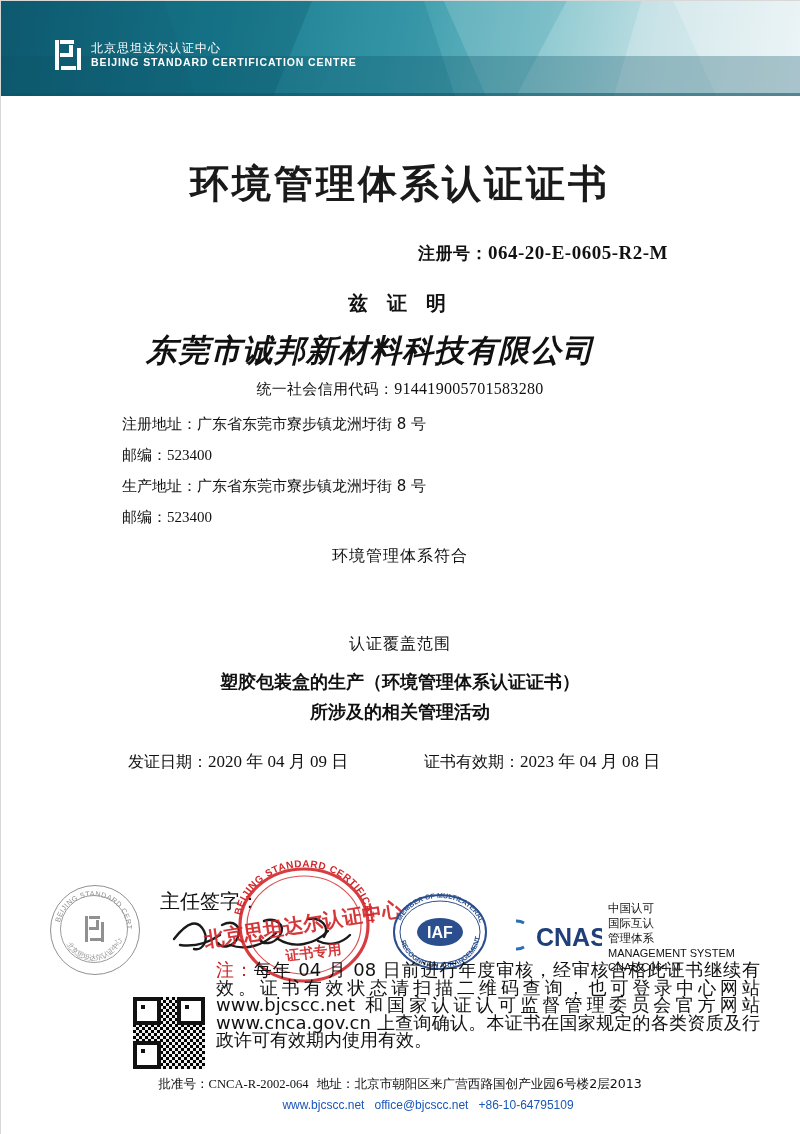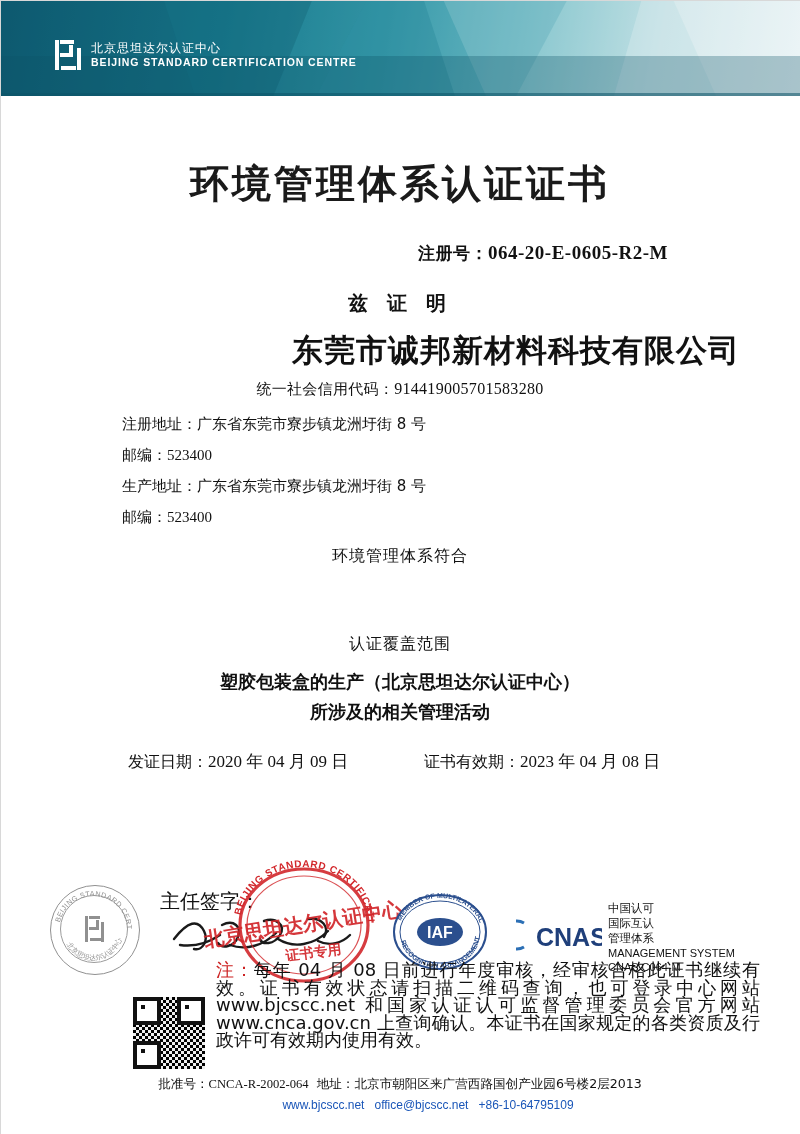--- a/index.html
+++ b/index.html
@@ -108,25 +108,26 @@
     left: 0; top: 290px; width: 800px;
     text-align: center;
     font-family: "DejaVu Sans", sans-serif;
     font-weight: bold;
     font-size: 20px;
     letter-spacing: 6px;
   }
   .company {
     position: absolute;
     left: 0; top: 330px; width: 740px;
-    text-align: right;
+    text-align: center;
     font-family: "DejaVu Sans", sans-serif;
     font-weight: bold;
     font-size: 31px;
     letter-spacing: 1px;
+    font-style: italic;
   }
   .credit-code {
     position: absolute;
     left: 0; top: 380px; width: 800px;
     text-align: center;
     font-family: "DejaVu Sans", sans-serif;
     font-size: 15px;
     letter-spacing: .3px;
   }
   .credit-code .num { font-family: "Liberation Serif", serif; font-size: 16px;}
@@ -378,21 +379,21 @@
       <span>生产地址：</span><span>广东省东莞市寮步镇龙洲圩街 8 号</span>
     </div>
     <div>
       <span>邮编：</span><span class="num">523400</span>
     </div>
   </div>
 
   <div class="std-lead">环境管理体系符合</div>
 
   <div class="scope-lead">认证覆盖范围</div>
-  <div class="scope-line1">塑胶包装盒的生产（北京思坦达尔认证中心）</div>
+  <div class="scope-line1">塑胶包装盒的生产（环境管理体系认证证书）</div>
   <div class="scope-line2">所涉及的相关管理活动</div>
 
   <div class="dates">
     <div class="issue">
       <span>发证日期：</span><span class="num">2020 年 04 月 09 日</span>
     </div>
     <div class="valid">
       <span>证书有效期：</span><span class="num">2023 年 04 月 08 日</span>
     </div>
   </div>

